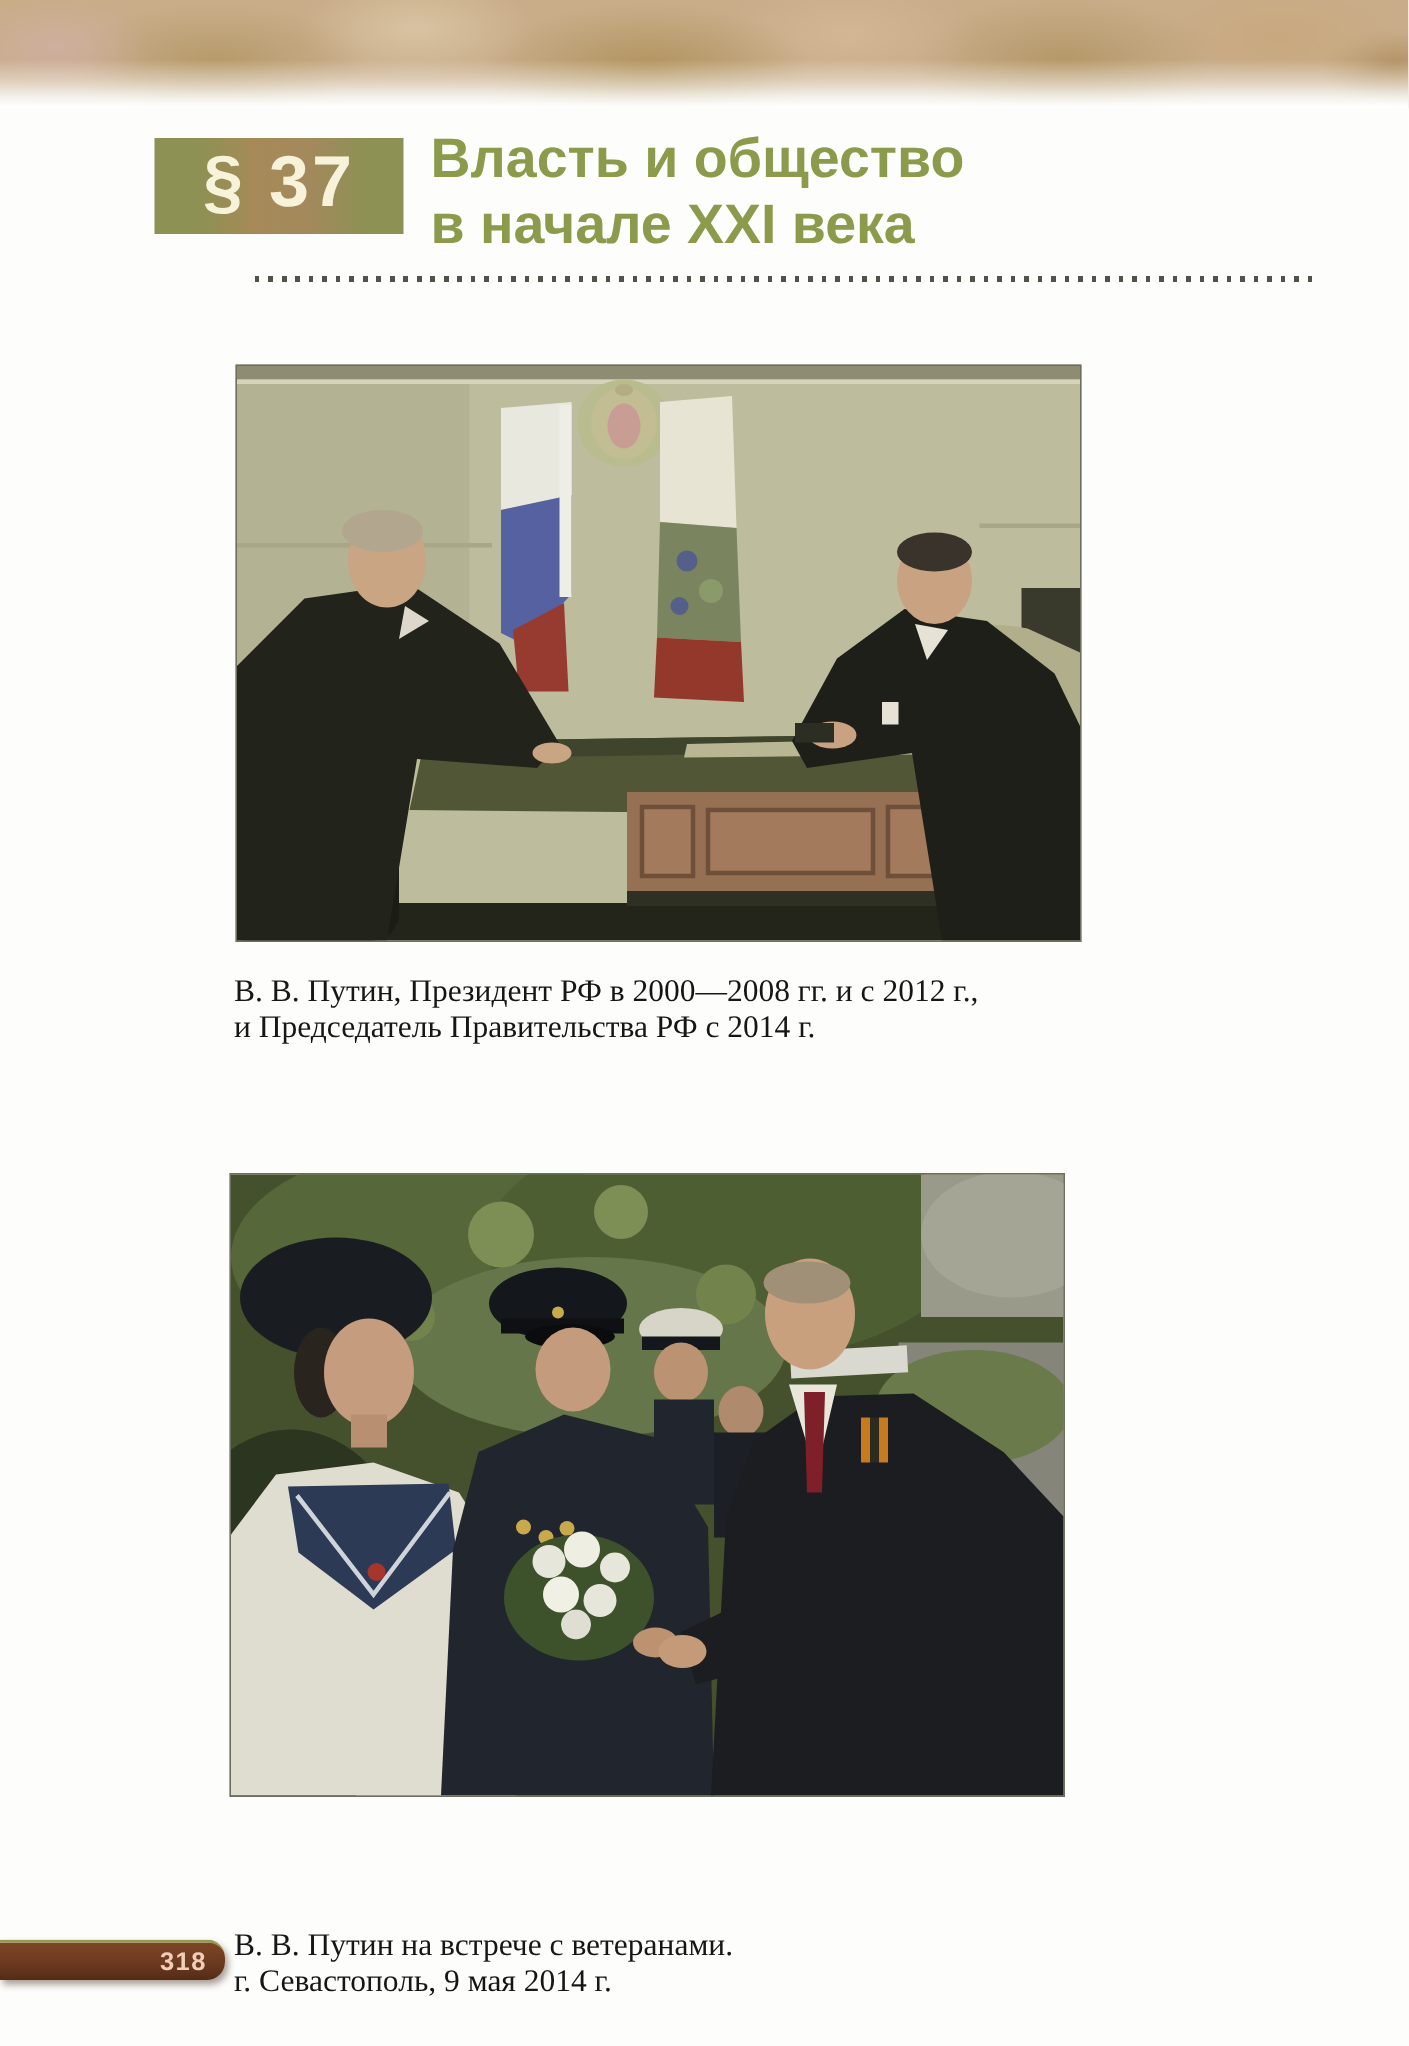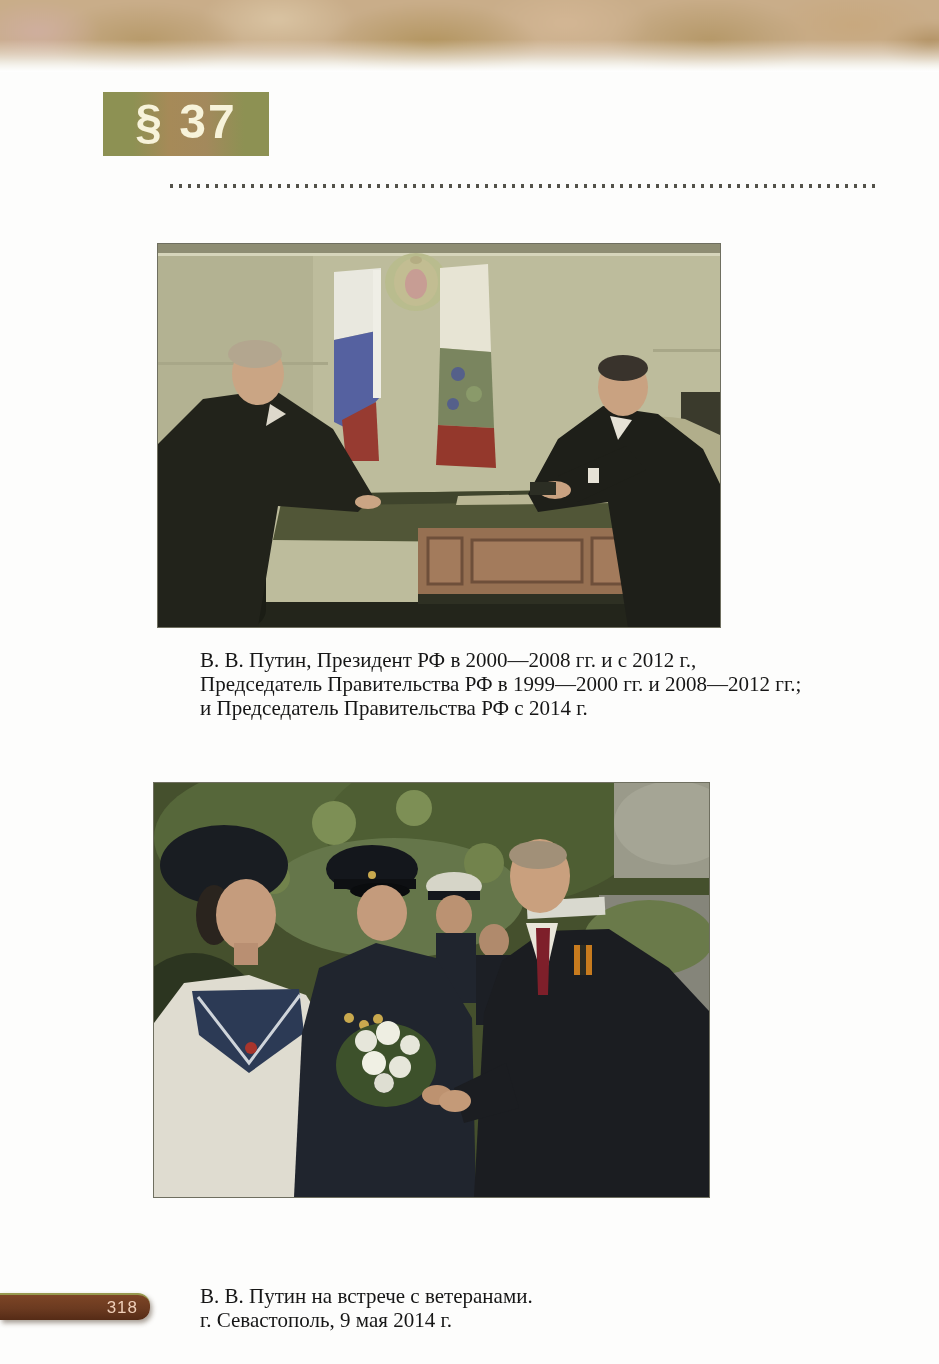--- a/index.html
+++ b/index.html
@@ -57,51 +57,55 @@
   .photo svg{display:block;}
   .photo1{left:157px;top:243px;width:562px;height:383px;}
   .photo2{left:153px;top:782px;width:555px;height:414px;}
 
   
   .caption{
     position:absolute;left:156px;width:720px;
     font-family:"Liberation Serif",serif;
     font-size:21px;line-height:24px;color:#161616;
   }
-  .caption span{display:block;margin-left:44px;}
+  .caption span{display:block;}
   .cap1{top:648px;}
   .cap2{top:1284px;}
 
   
   .pagebar{
     position:absolute;left:0;top:1293px;width:150px;height:25px;
     background:linear-gradient(180deg,#7d4526 0%,#6b3a20 55%,#552b16 100%);
     border-top:2px solid #97994f;
     border-radius:0 12px 12px 0;
     box-shadow:2px 3px 5px rgba(60,40,20,.45);
     display:flex;align-items:center;justify-content:flex-end;
   }
   .pagebar span{
-    color:#efcfb9;font-weight:400;font-size:17px;letter-spacing:1px;
+    color:#efcfb9;font-weight:700;font-size:17px;letter-spacing:1px;
     padding-right:12px;line-height:1;
   }
 </style>
 </head>
 <body>
 
 <div class="page">
 
   <div class="band">
     <div class="band-inner"></div>
   </div>
 
   <div class="section-box">
     <span>§ 37</span>
   </div>
 
+  <h1 class="title">
+    <span>Власть и общество</span>
+    <span>в начале XXI века</span>
+  </h1>
 
   <div class="dots"></div>
 
   <figure class="photo photo1">
     <svg width="562" height="383" viewBox="0 0 562 383">
       <g>
         <rect x="0" y="0" width="562" height="383" fill="#bdbc9c"></rect>
         <rect x="0" y="0" width="562" height="9" fill="#8e8d73"></rect>
         <rect x="0" y="9" width="562" height="3" fill="#d6d5bb"></rect>
         <rect x="0" y="12" width="155" height="240" fill="#b3b292"></rect>
@@ -158,21 +162,20 @@
         <polygon points="400,232 468,202 488,226 420,258" fill="#1e1f19"></polygon>
         <rect x="430" y="224" width="11" height="15" fill="#e6e2d6"></rect>
         <ellipse cx="397" cy="246" rx="16" ry="9" fill="#c9a281"></ellipse>
         <rect x="372" y="238" width="26" height="13" fill="#2c2e24"></rect>
       </g>
     </svg>
   </figure>
 
   <div class="caption cap1">
     <span>В. В. Путин, Президент РФ в 2000—2008 гг. и с 2012 г.,</span>
-    <span>Председатель Правительства РФ в 1999—2000 гг. и 2008—2012 гг.;</span>
     <span>и Председатель Правительства РФ с 2014 г.</span>
   </div>
 
   <figure class="photo photo2">
     <svg width="555" height="414" viewBox="0 0 555 414">
       <g>
         <rect x="0" y="0" width="555" height="414" fill="#45502d"></rect>
         <ellipse cx="140" cy="55" rx="140" ry="75" fill="#56673a"></ellipse>
         <ellipse cx="330" cy="45" rx="160" ry="80" fill="#4e5e33"></ellipse>
         <ellipse cx="240" cy="115" rx="130" ry="60" fill="#65764a"></ellipse>

